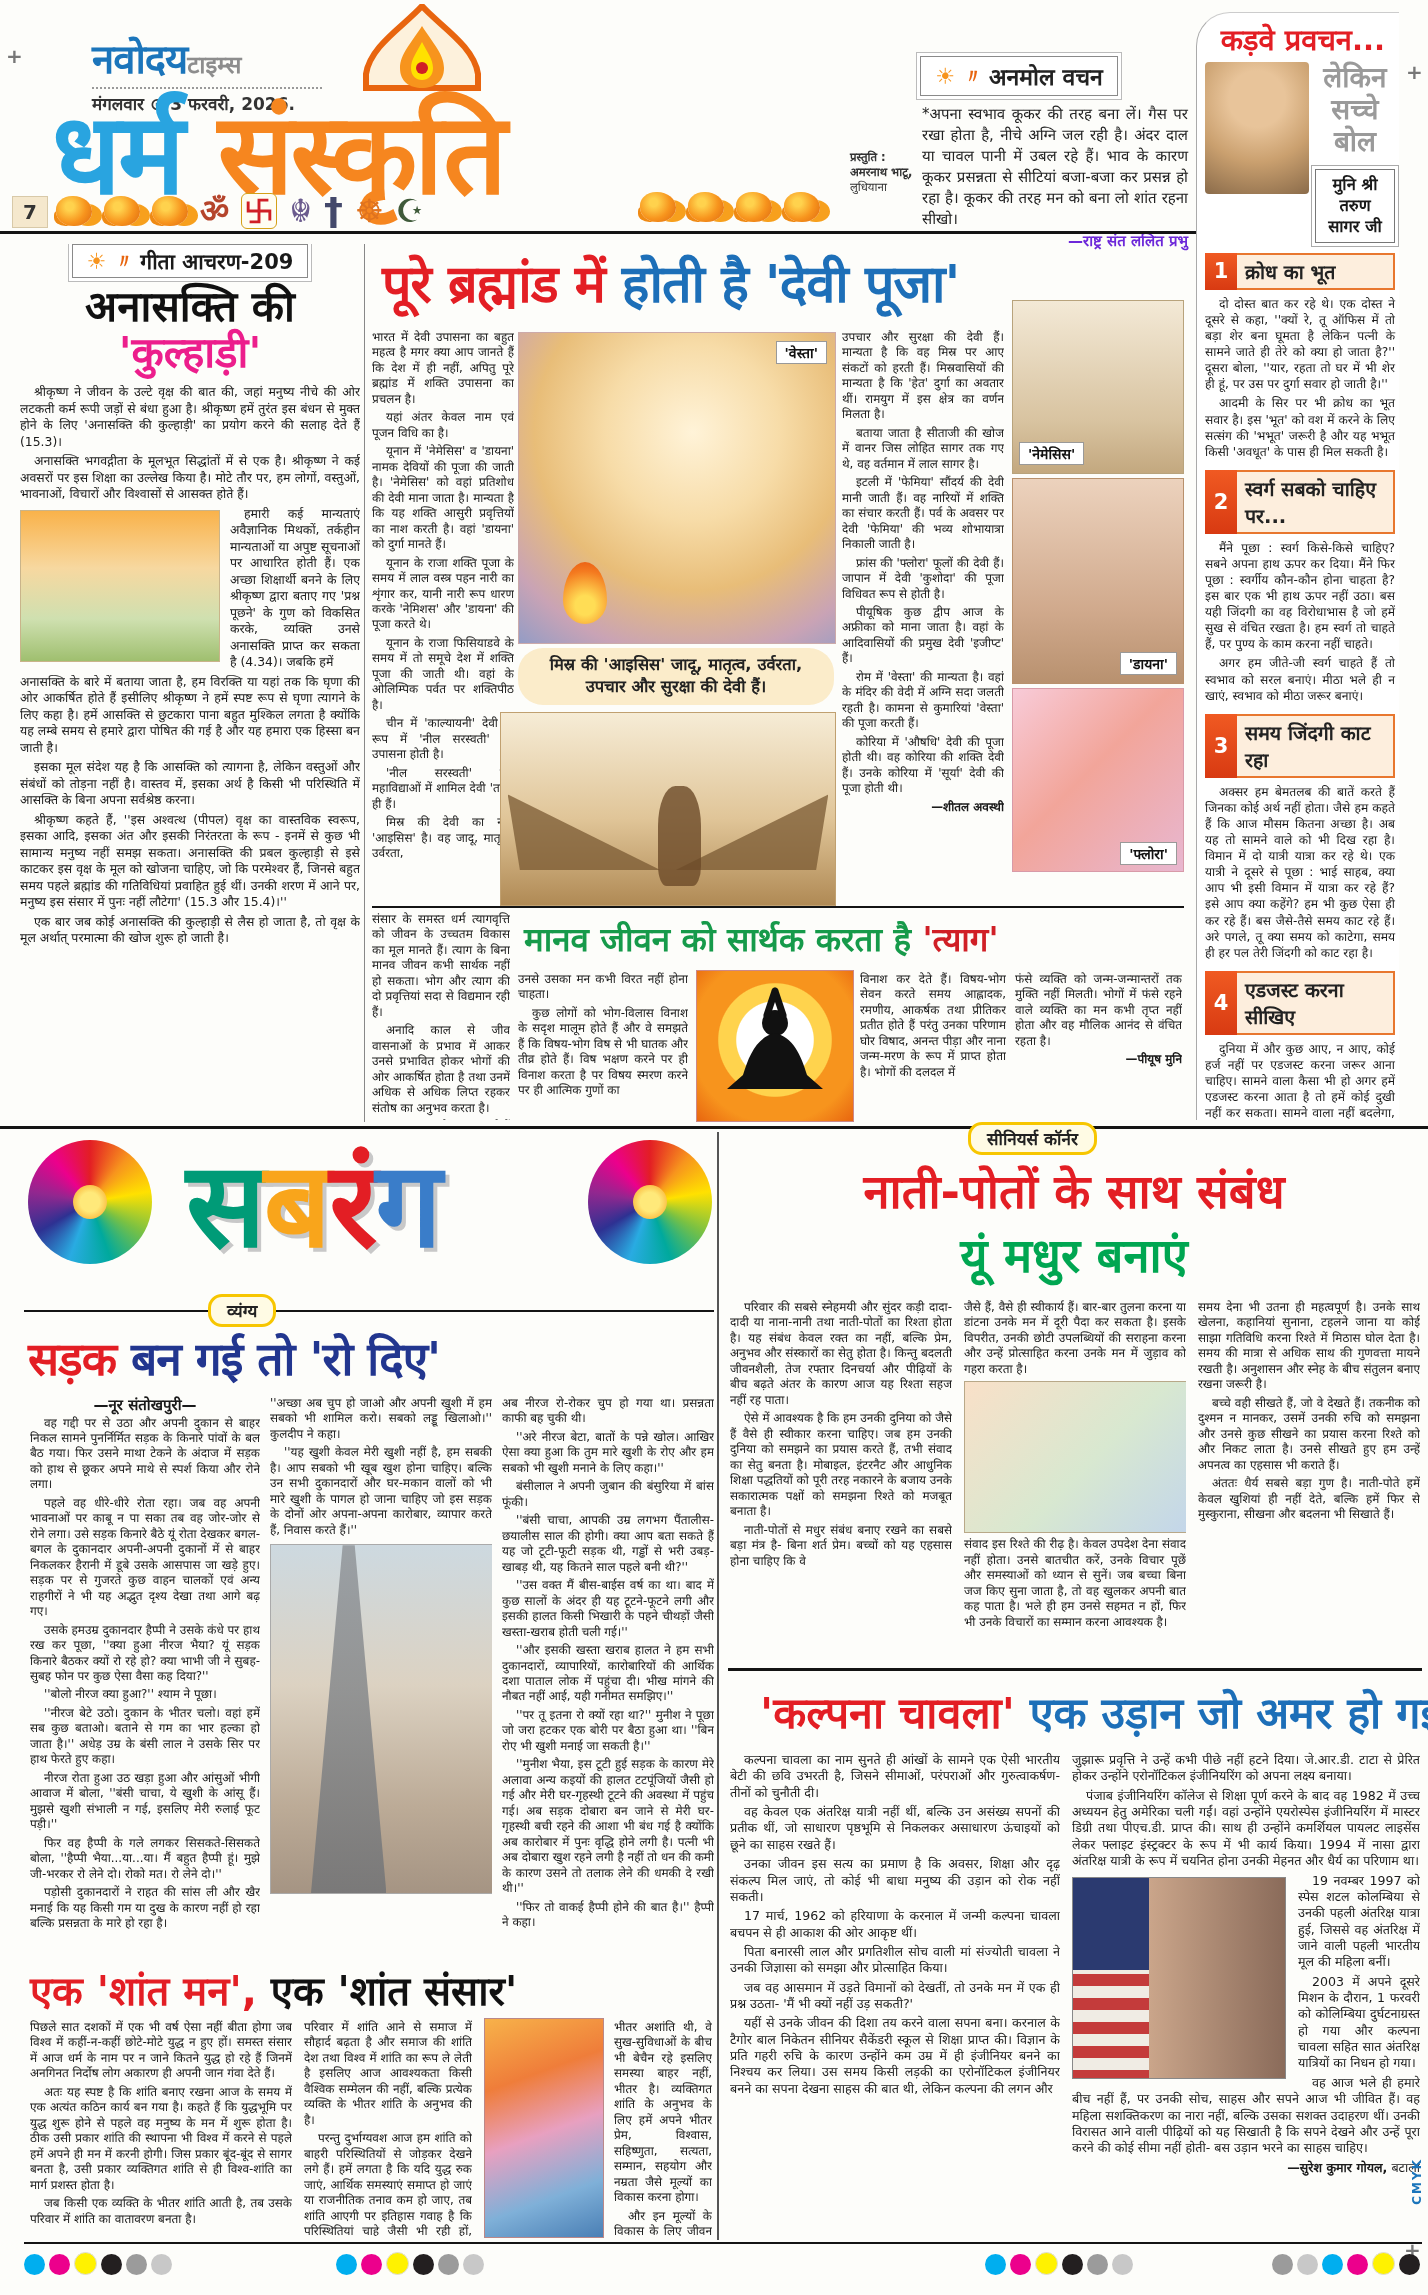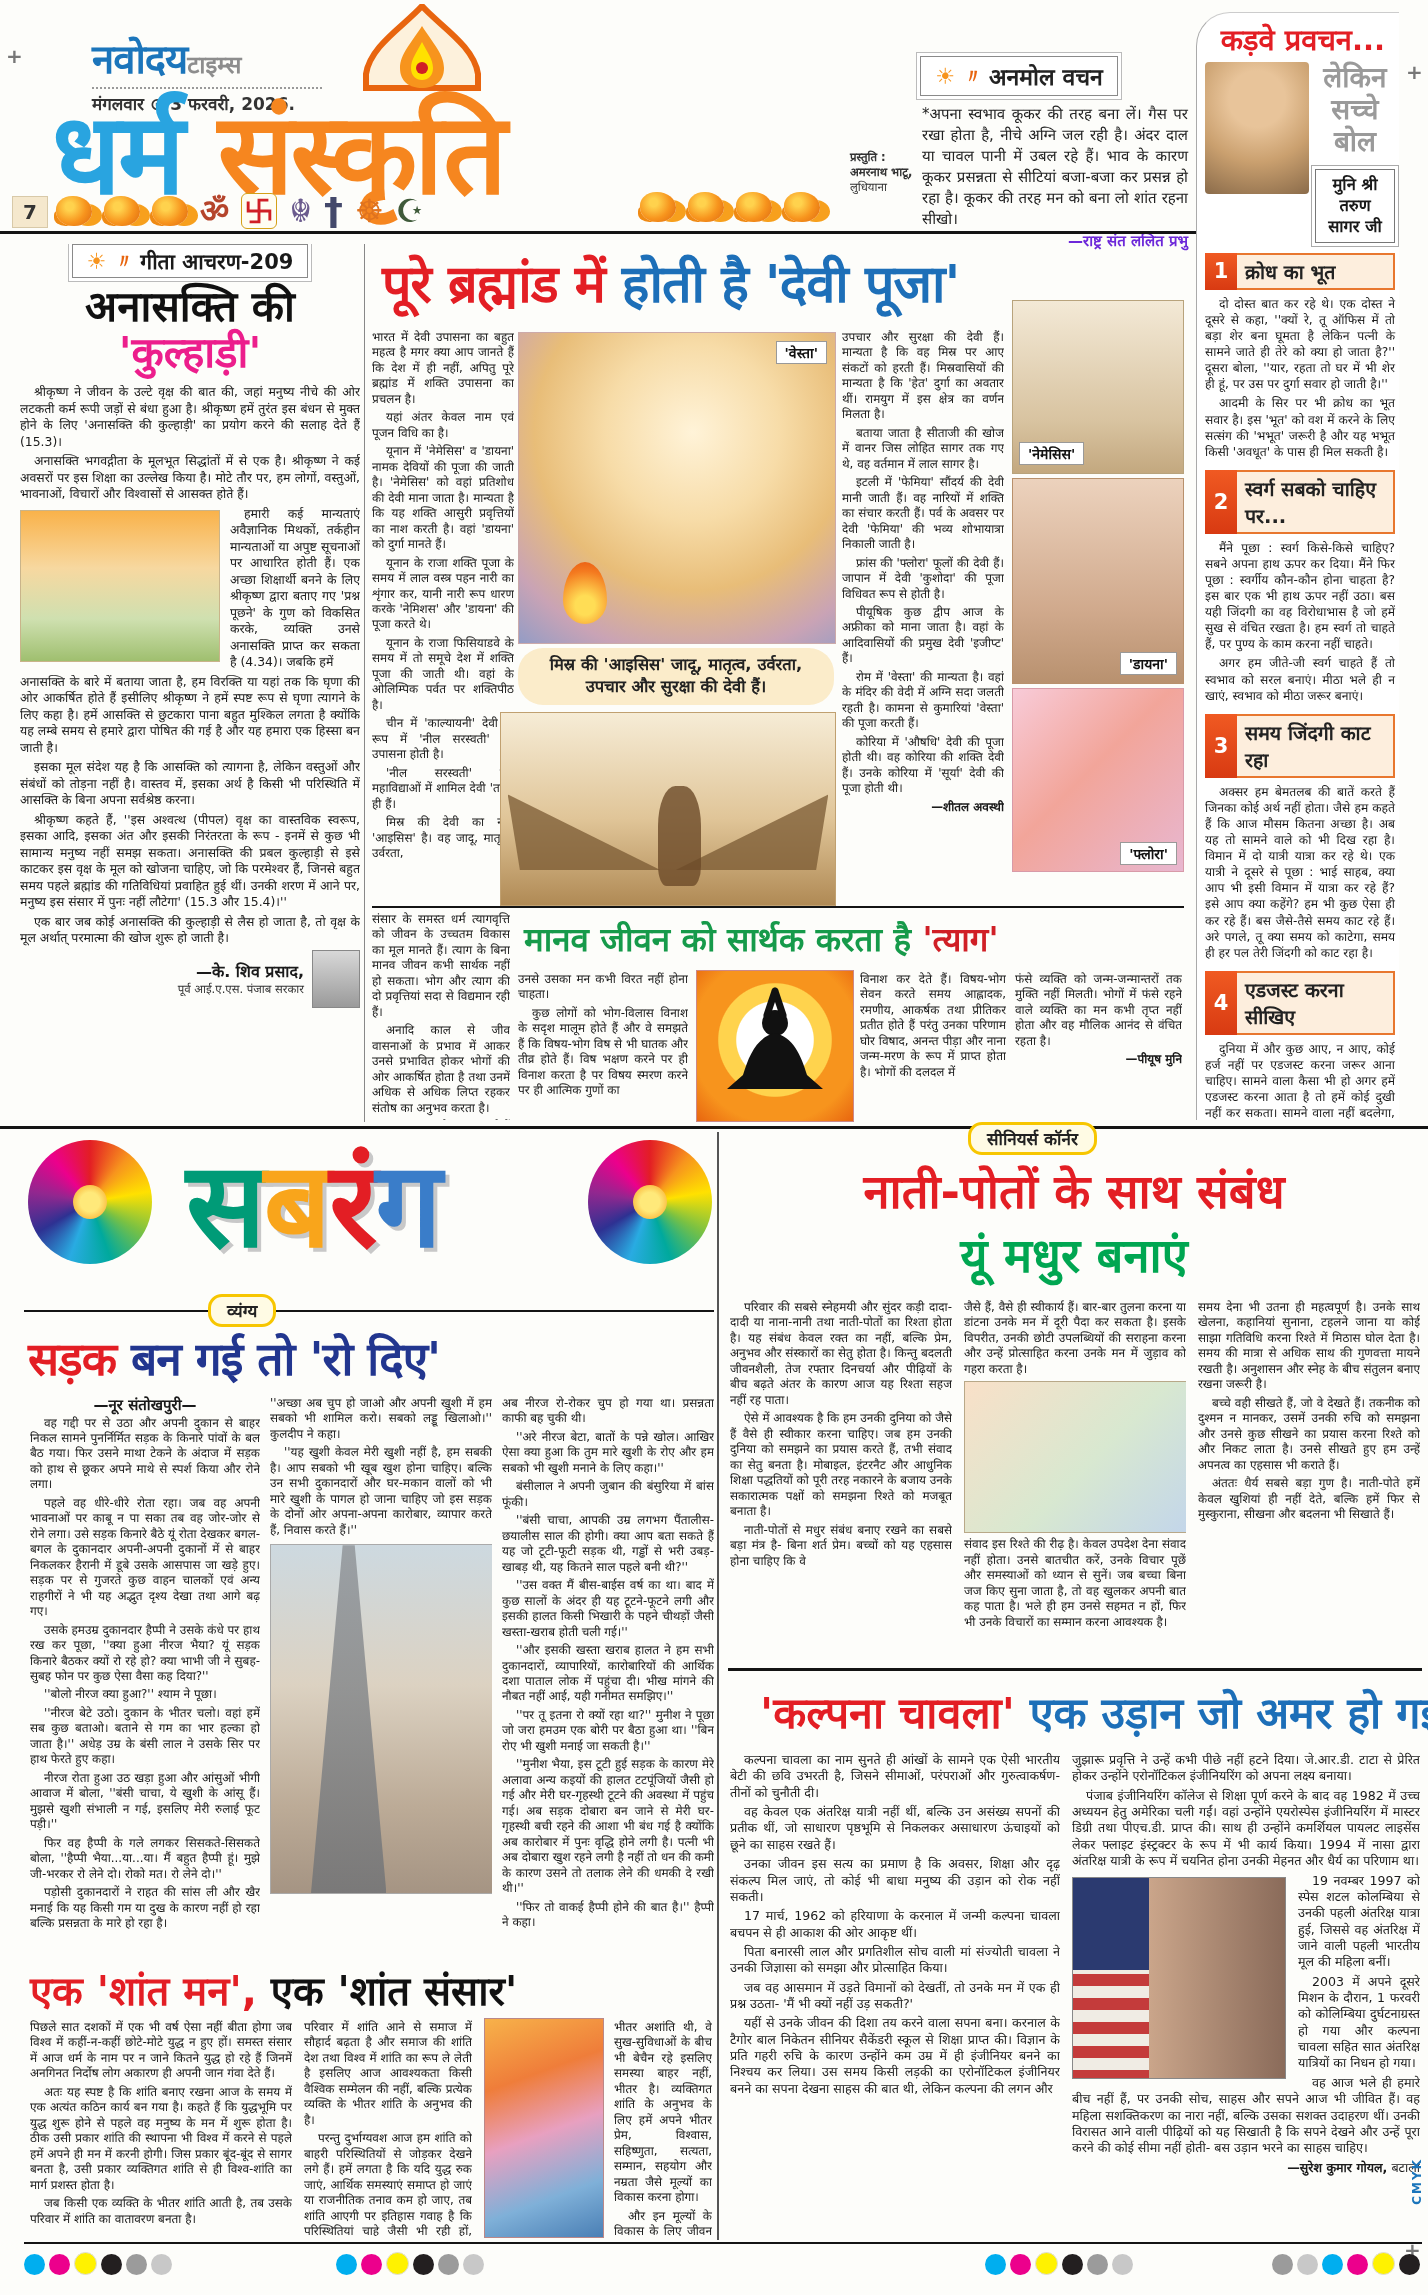--- a/index.html
+++ b/index.html
@@ -273,27 +273,20 @@
     <div class="ctr geeta-title2">'कुल्हाड़ी'</div>
     <div class="geeta-body jt" style="margin-top:8px;">
       <p>श्रीकृष्ण ने जीवन के उल्टे वृक्ष की बात की, जहां मनुष्य नीचे की ओर लटकती कर्म रूपी जड़ों से बंधा हुआ है। श्रीकृष्ण हमें तुरंत इस बंधन से मुक्त होने के लिए 'अनासक्ति की कुल्हाड़ी' का प्रयोग करने की सलाह देते हैं (15.3)।</p>
       <p>अनासक्ति भगवद्गीता के मूलभूत सिद्धांतों में से एक है। श्रीकृष्ण ने कई अवसरों पर इस शिक्षा का उल्लेख किया है। मोटे तौर पर, हम लोगों, वस्तुओं, भावनाओं, विचारों और विश्वासों से आसक्त होते हैं।</p>
       <div class="ph-krishna"></div>
       <p>हमारी कई मान्यताएं अवैज्ञानिक मिथकों, तर्कहीन मान्यताओं या अपुष्ट सूचनाओं पर आधारित होती हैं। एक अच्छा शिक्षार्थी बनने के लिए श्रीकृष्ण द्वारा बताए गए 'प्रश्न पूछने' के गुण को विकसित करके, व्यक्ति उनसे अनासक्ति प्राप्त कर सकता है (4.34)। जबकि हमें</p>
       <p class="np">अनासक्ति के बारे में बताया जाता है, हम विरक्ति या यहां तक कि घृणा की ओर आकर्षित होते हैं इसीलिए श्रीकृष्ण ने हमें स्पष्ट रूप से घृणा त्यागने के लिए कहा है। हमें आसक्ति से छुटकारा पाना बहुत मुश्किल लगता है क्योंकि यह लम्बे समय से हमारे द्वारा पोषित की गई है और यह हमारा एक हिस्सा बन जाती है।</p>
       <p>इसका मूल संदेश यह है कि आसक्ति को त्यागना है, लेकिन वस्तुओं और संबंधों को तोड़ना नहीं है। वास्तव में, इसका अर्थ है किसी भी परिस्थिति में आसक्ति के बिना अपना सर्वश्रेष्ठ करना।</p>
       <p>श्रीकृष्ण कहते हैं, ''इस अश्वत्थ (पीपल) वृक्ष का वास्तविक स्वरूप, इसका आदि, इसका अंत और इसकी निरंतरता के रूप - इनमें से कुछ भी सामान्य मनुष्य नहीं समझ सकता। अनासक्ति की प्रबल कुल्हाड़ी से इसे काटकर इस वृक्ष के मूल को खोजना चाहिए, जो कि परमेश्वर हैं, जिनसे बहुत समय पहले ब्रह्मांड की गतिविधियां प्रवाहित हुई थीं। उनकी शरण में आने पर, मनुष्य इस संसार में पुनः नहीं लौटेगा' (15.3 और 15.4)।''</p>
       <p>एक बार जब कोई अनासक्ति की कुल्हाड़ी से लैस हो जाता है, तो वृक्ष के मूल अर्थात् परमात्मा की खोज शुरू हो जाती है।</p>
-      <div style="display:flex;justify-content:flex-end;align-items:center;gap:8px;">
-        <div>
-          <div class="author-line">—के. शिव प्रसाद,</div>
-          <div class="author-sub">पूर्व आई.ए.एस. पंजाब सरकार</div>
-        </div>
-        <div class="ph-authorshiv"></div>
-      </div>
     </div>
   </div>
 
   <div class="abs vrule" style="left:364px;top:244px;height:878px;"></div>
 
   <div class="abs devi-head" style="left:382px;top:246px;">
     <span class="h-red">पूरे ब्रह्मांड में</span>
     <span class="h-blue">होती है 'देवी पूजा'</span>
   </div>
 
@@ -406,21 +399,21 @@
       <div class="road-strip"></div>
     </div>
   </div>
   <div class="abs news-col clip" style="left:502px;top:1396px;width:212px;height:556px;">
     <p class="np">अब नीरज रो-रोकर चुप हो गया था। प्रसन्नता काफी बह चुकी थी।</p>
     <p>''अरे नीरज बेटा, बातों के पन्ने खोल। आखिर ऐसा क्या हुआ कि तुम मारे खुशी के रोए और हम सबको भी खुशी मनाने के लिए कहा।''</p>
     <p>बंसीलाल ने अपनी जुबान की बंसुरिया में बांस फूंकी।</p>
     <p>''बंसी चाचा, आपकी उम्र लगभग पैंतालीस-छयालीस साल की होगी। क्या आप बता सकते हैं यह जो टूटी-फूटी सड़क थी, गड्ढों से भरी उबड़-खाबड़ थी, यह कितने साल पहले बनी थी?''</p>
     <p>''उस वक्त मैं बीस-बाईस वर्ष का था। बाद में कुछ सालों के अंदर ही यह टूटने-फूटने लगी और इसकी हालत किसी भिखारी के पहने चीथड़ों जैसी खस्ता-खराब होती चली गई।''</p>
     <p>''और इसकी खस्ता खराब हालत ने हम सभी दुकानदारों, व्यापारियों, कारोबारियों की आर्थिक दशा पाताल लोक में पहुंचा दी। भीख मांगने की नौबत नहीं आई, यही गनीमत समझिए।''</p>
-    <p>''पर तू इतना रो क्यों रहा था?'' मुनीश ने पूछा जो जरा हमउम एक बोरी पर बैठा हुआ था। ''बिन रोए भी खुशी मनाई जा सकती है।''</p>
+    <p>''पर तू इतना रो क्यों रहा था?'' मुनीश ने पूछा जो जरा हटकर एक बोरी पर बैठा हुआ था। ''बिन रोए भी खुशी मनाई जा सकती है।''</p>
     <p>''मुनीश भैया, इस टूटी हुई सड़क के कारण मेरे अलावा अन्य कइयों की हालत टटपूंजियों जैसी हो गई और मेरी घर-गृहस्थी टूटने की अवस्था में पहुंच गई। अब सड़क दोबारा बन जाने से मेरी घर-गृहस्थी बची रहने की आशा भी बंध गई है क्योंकि अब कारोबार में पुनः वृद्धि होने लगी है। पत्नी भी अब दोबारा खुश रहने लगी है नहीं तो धन की कमी के कारण उसने तो तलाक लेने की धमकी दे रखी थी।''</p>
     <p>''फिर तो वाकई हैप्पी होने की बात है।'' हैप्पी ने कहा।</p>
   </div>
 
   <div class="abs shant-head" style="left:30px;top:1962px;">
     <span class="h-red">एक 'शांत मन',</span><span style="color:#111;"> एक 'शांत संसार'</span>
   </div>
   <div class="abs news-col clip" style="left:30px;top:2020px;width:262px;height:216px;">
     <p class="np">पिछले सात दशकों में एक भी वर्ष ऐसा नहीं बीता होगा जब विश्व में कहीं-न-कहीं छोटे-मोटे युद्ध न हुए हों। समस्त संसार में आज धर्म के नाम पर न जाने कितने युद्ध हो रहे हैं जिनमें अनगिनत निर्दोष लोग अकारण ही अपनी जान गंवा देते हैं।</p>
     <p>अतः यह स्पष्ट है कि शांति बनाए रखना आज के समय में एक अत्यंत कठिन कार्य बन गया है। कहते हैं कि युद्धभूमि पर युद्ध शुरू होने से पहले वह मनुष्य के मन में शुरू होता है। ठीक उसी प्रकार शांति की स्थापना भी विश्व में करने से पहले हमें अपने ही मन में करनी होगी। जिस प्रकार बूंद-बूंद से सागर बनता है, उसी प्रकार व्यक्तिगत शांति से ही विश्व-शांति का मार्ग प्रशस्त होता है।</p>

